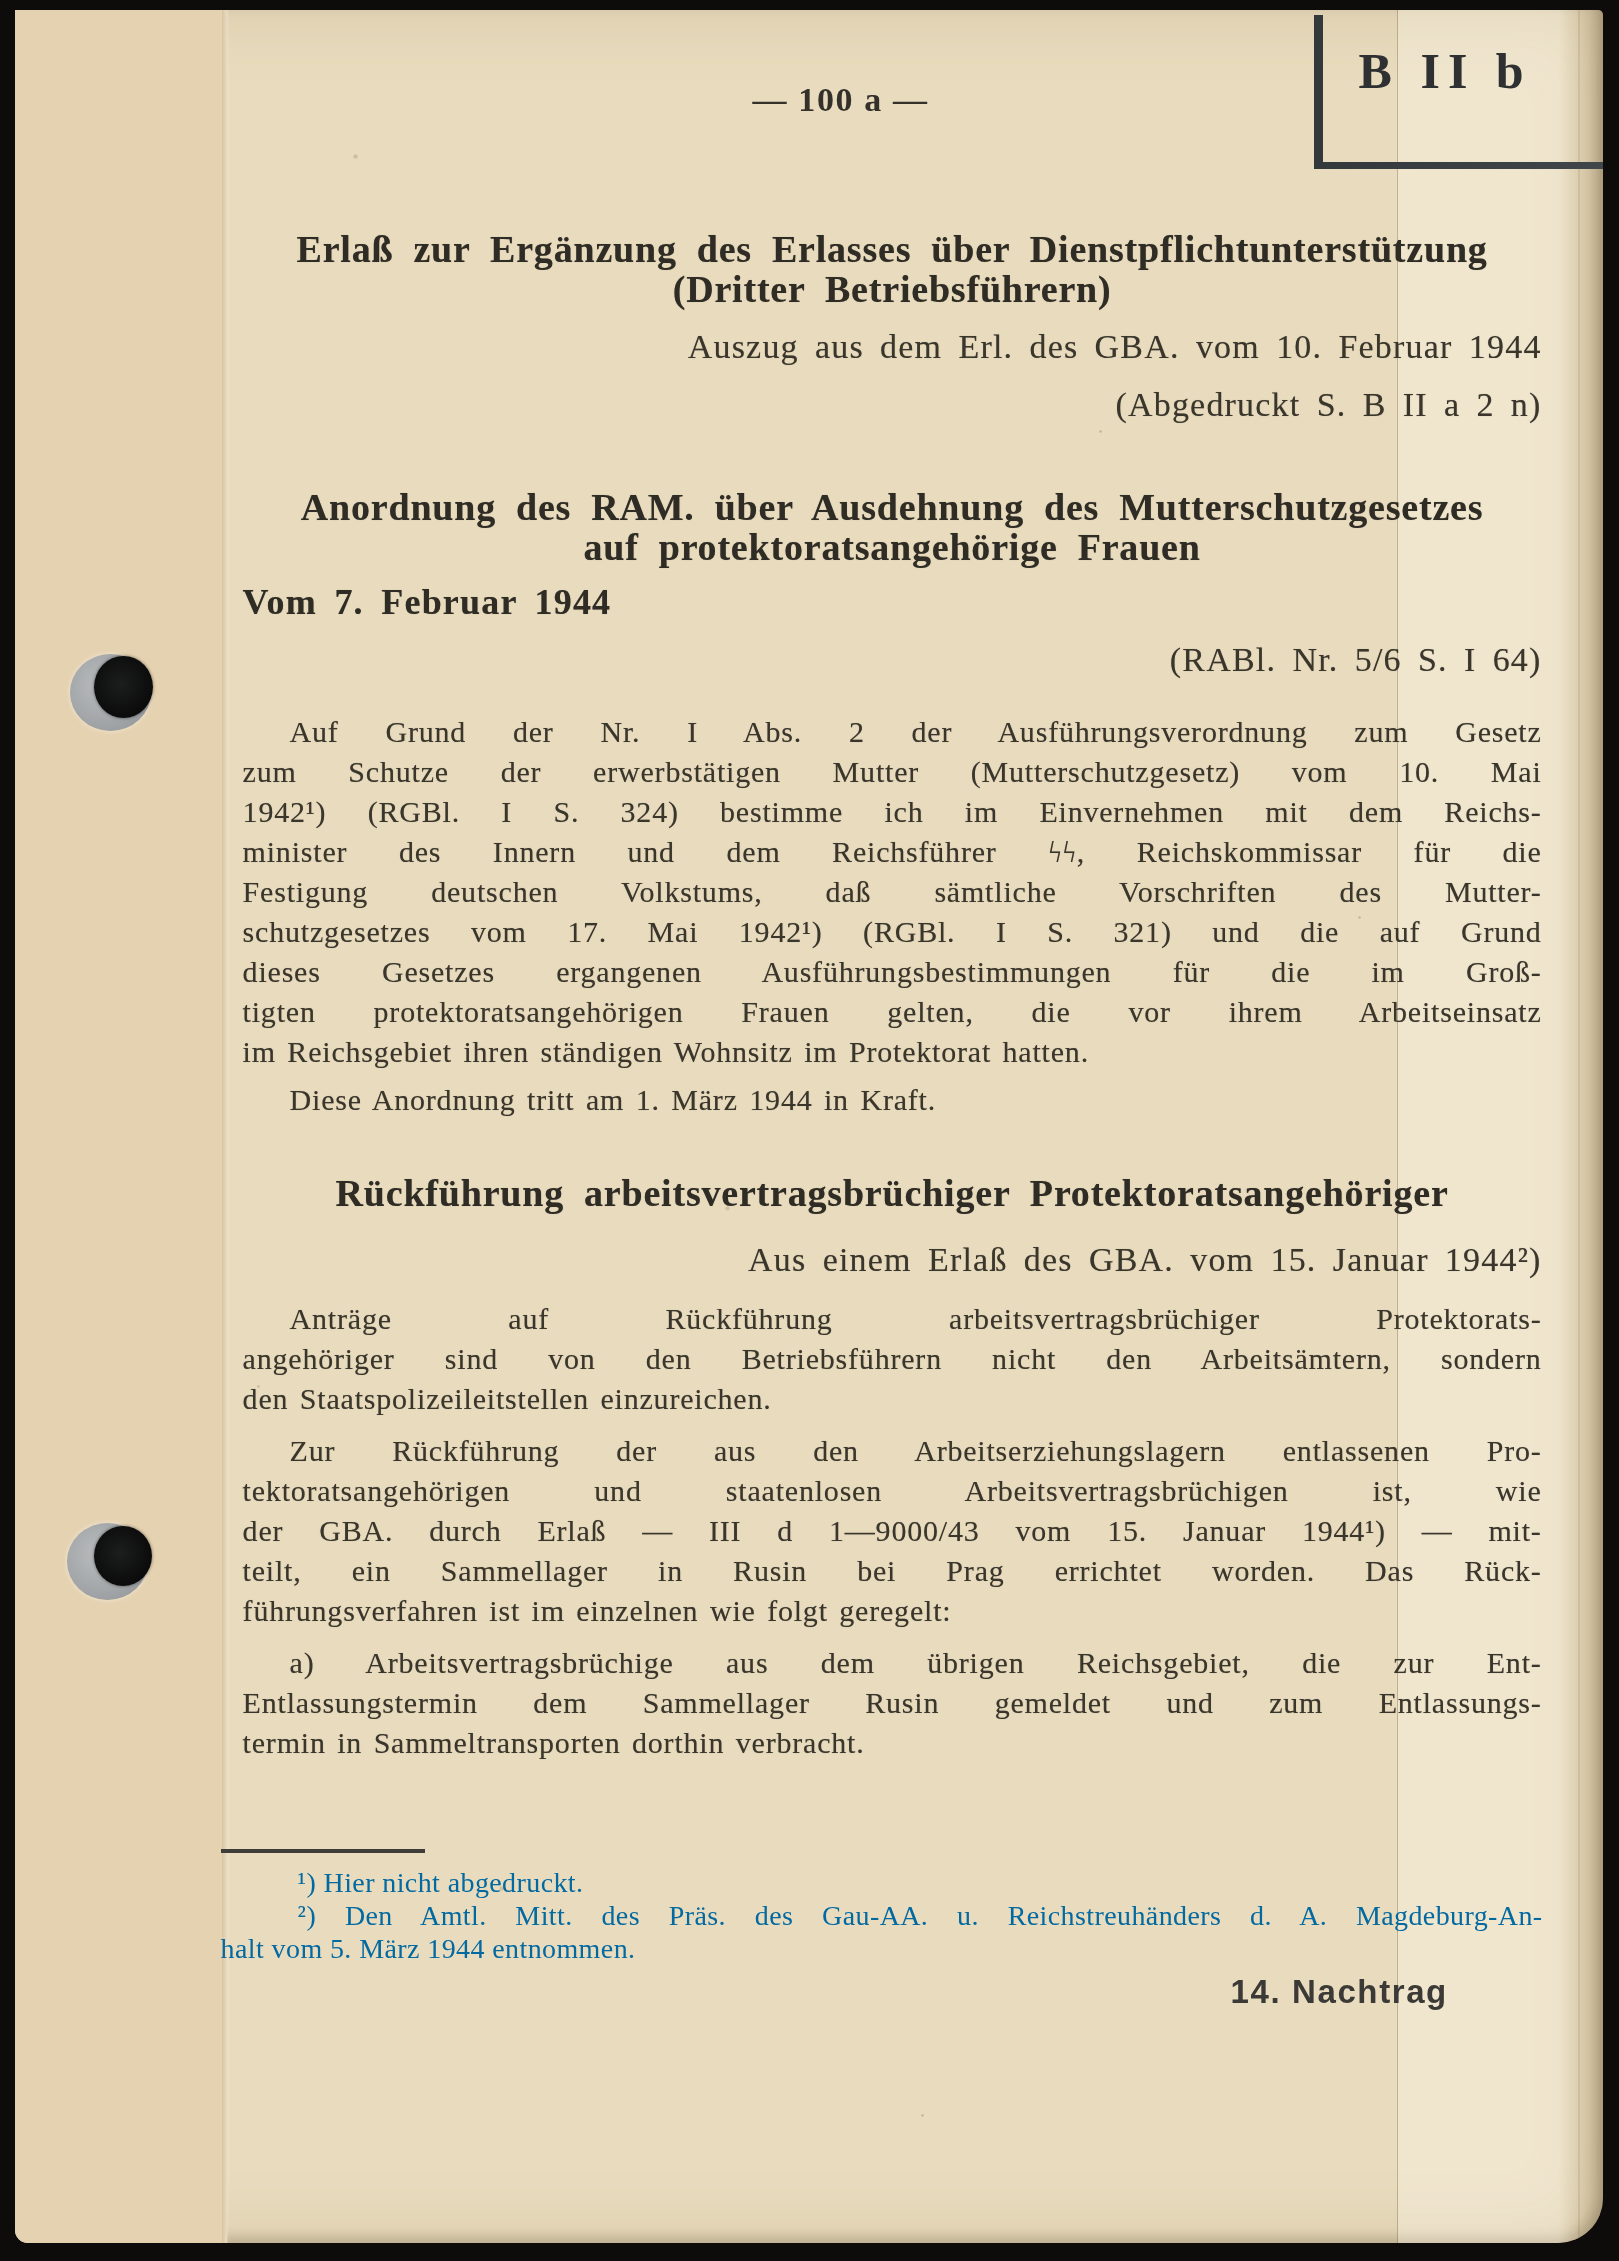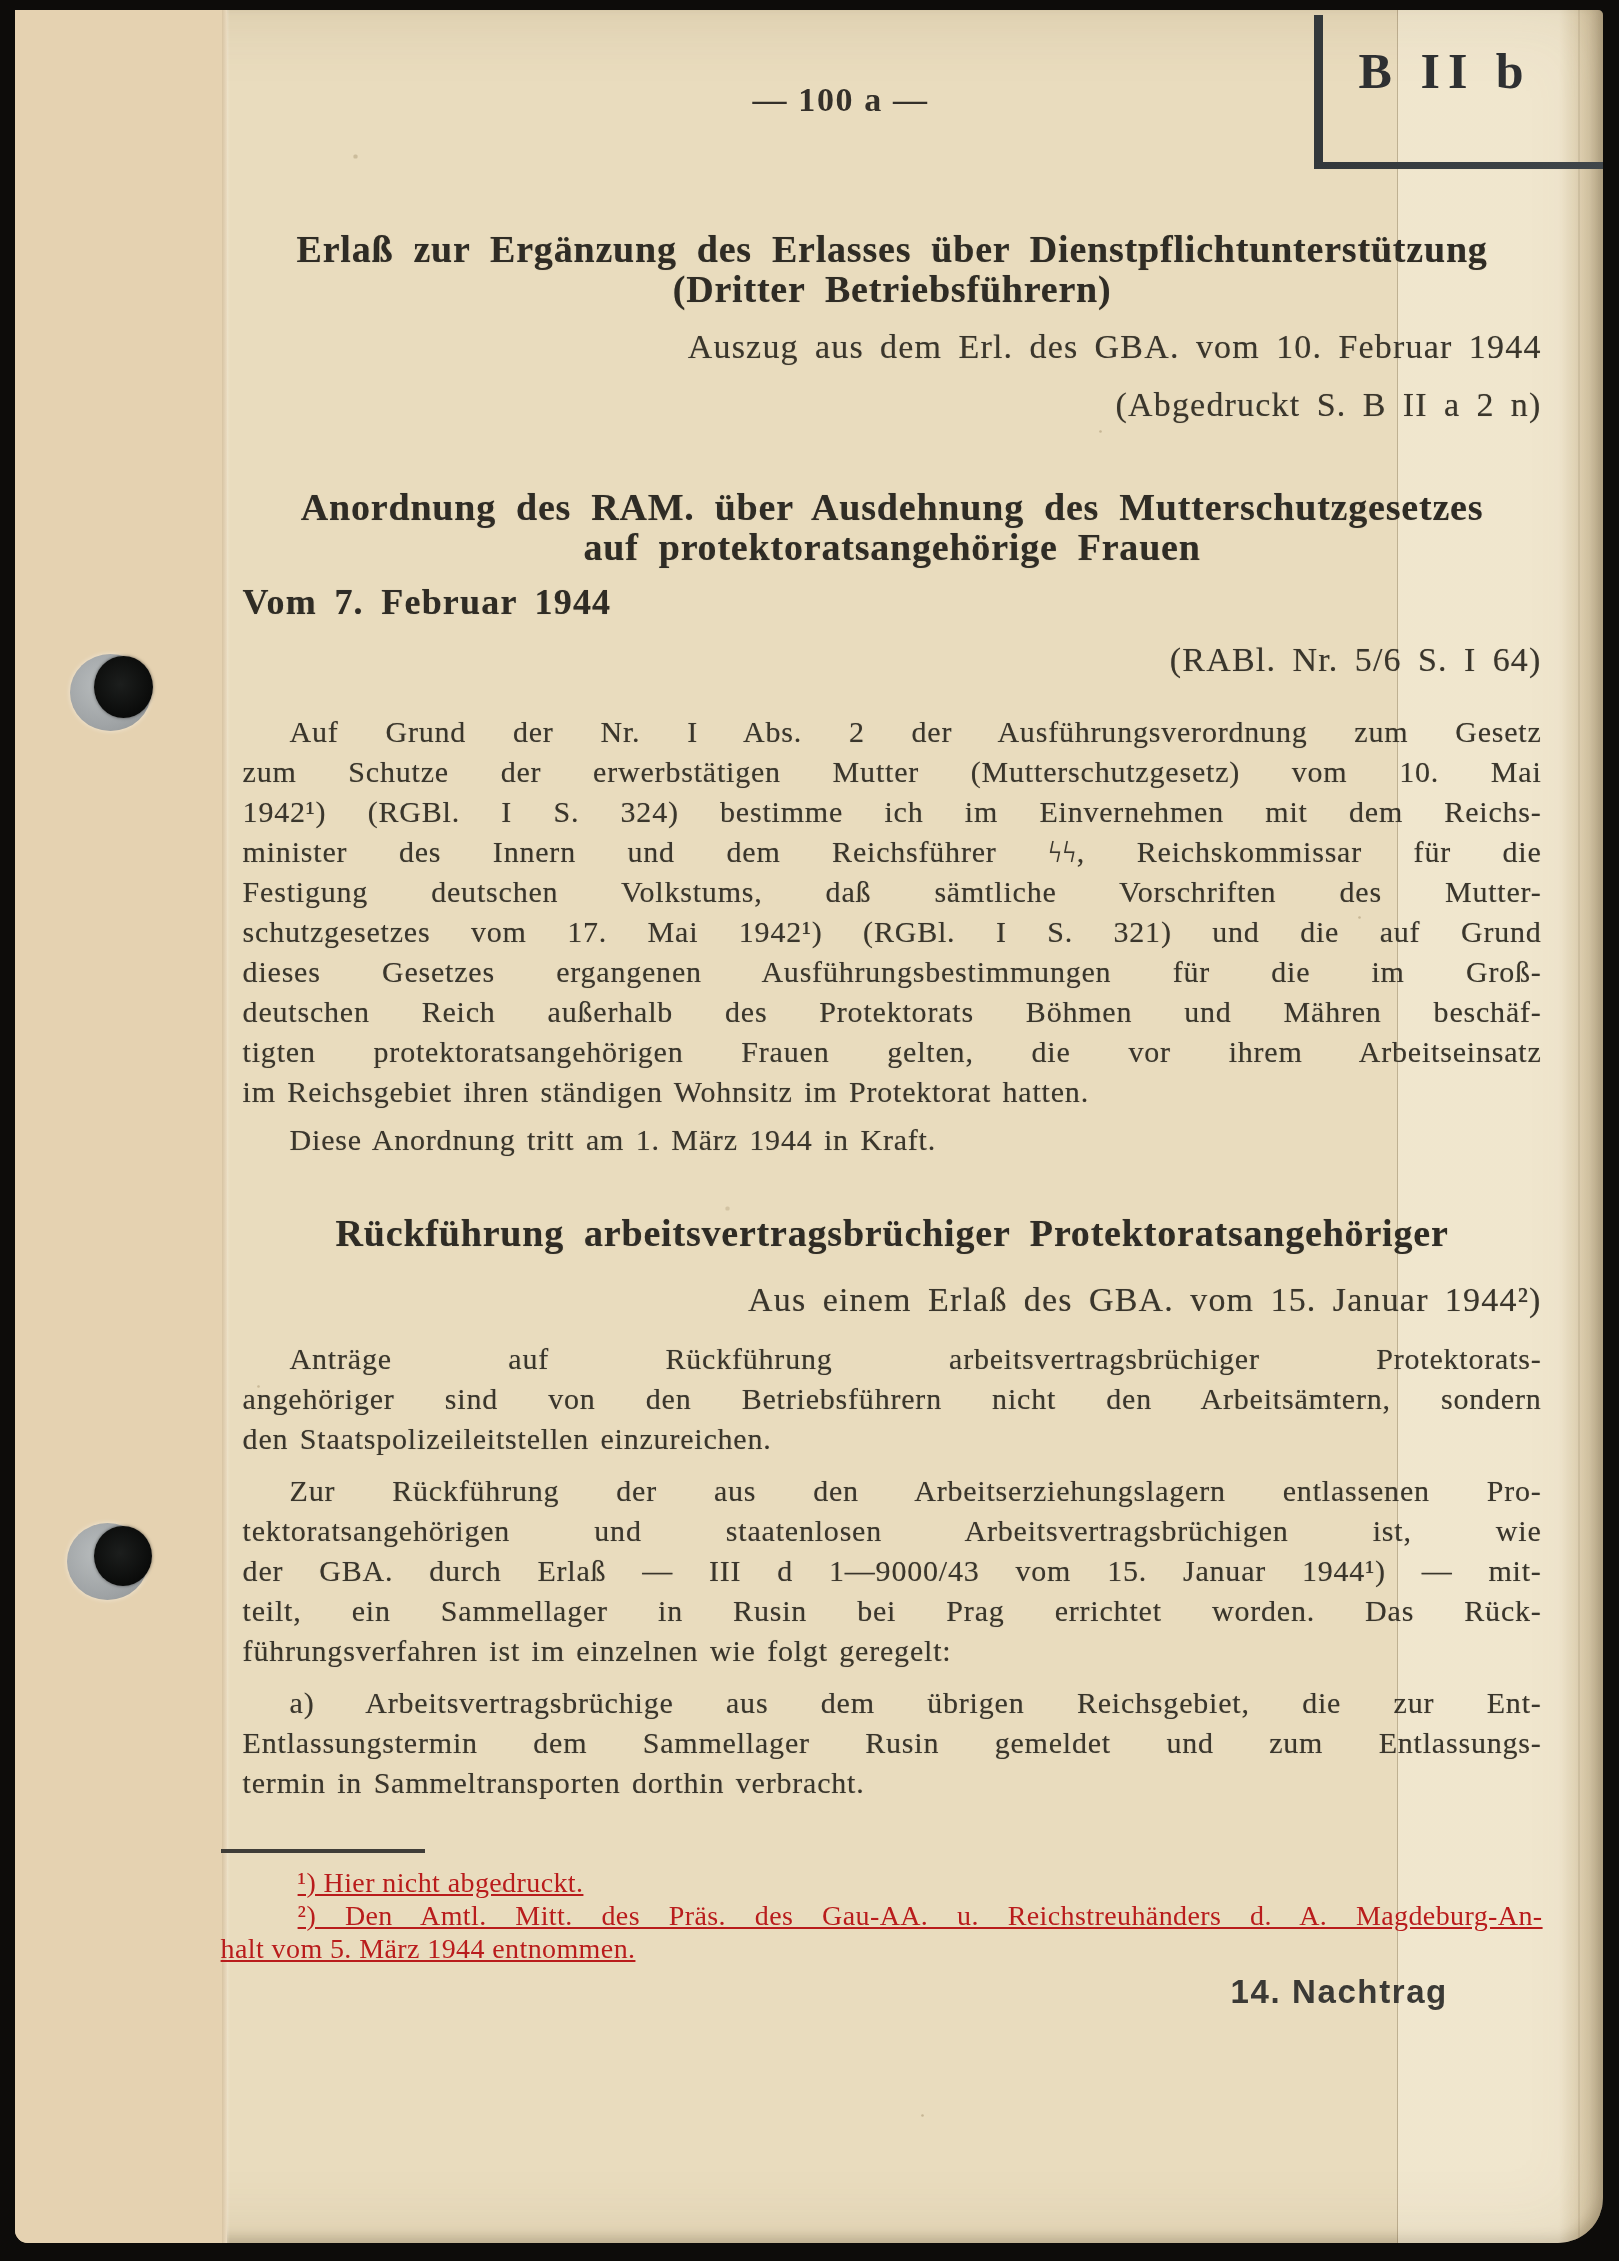--- a/index.html
+++ b/index.html
@@ -68,22 +68,22 @@
   .m-sub3 { margin-top:27px; }   .m-p3   { margin-top:19.4px; }
   .m-p4   { margin-top:12px; }   .m-p5   { margin-top:12px; }
 
   .para { font-size:30px; }
   .para .bl { line-height:40px; height:40px; text-align:justify; text-align-last:justify;
               letter-spacing:0.8px; word-spacing:3.2px; white-space:nowrap; }
   .para .bl:first-child { text-indent:47px; }
   .para .bl:last-child  { text-align-last:left; white-space:normal; }
 
   
-  .footnotes { position:absolute; left:206px; top:1839px; width:1322px; color:#b91c1c;
-               font-size:28px;text-decoration:underline; }
+  .footnotes { position:absolute; left:206px; top:1839px; width:1322px; color:#0369a1;
+               font-size:28px; }
   .fn-rule { width:204px; height:4px; background:#3f3d38; margin-bottom:13px; }
   .fn-line { line-height:33px; letter-spacing:0.4px; }
   .fn-indent { text-indent:77px; }
   .fn-just { text-align:justify; text-align-last:justify; }
 
   
   .nachtrag { position:absolute; left:1216px; top:1963px;
               font-family:"Liberation Sans", sans-serif; font-weight:bold;
               font-size:33px; letter-spacing:1.6px; color:#3b3a36; }
 
@@ -137,21 +137,20 @@
       <div class="h-sub m-rabl">(RABl. Nr. 5/6 S. I 64)</div>
 
       <div class="para m-p1">
           <div class="bl">Auf Grund der Nr. I Abs. 2 der Ausführungsverordnung zum Gesetz</div>
           <div class="bl">zum Schutze der erwerbstätigen Mutter (Mutterschutzgesetz) vom 10. Mai</div>
           <div class="bl">1942¹) (RGBl. I S. 324) bestimme ich im Einvernehmen mit dem Reichs-</div>
           <div class="bl">minister des Innern und dem Reichsführer ϟϟ, Reichskommissar für die</div>
           <div class="bl">Festigung deutschen Volkstums, daß sämtliche Vorschriften des Mutter-</div>
           <div class="bl">schutzgesetzes vom 17. Mai 1942¹) (RGBl. I S. 321) und die auf Grund</div>
           <div class="bl">dieses Gesetzes ergangenen Ausführungsbestimmungen für die im Groß-</div>
-          <div class="bl">deutschen Reich außerhalb des Protektorats Böhmen und Mähren beschäf-</div>
           <div class="bl">tigten protektoratsangehörigen Frauen gelten, die vor ihrem Arbeitseinsatz</div>
           <div class="bl">im Reichsgebiet ihren ständigen Wohnsitz im Protektorat hatten.</div>
         </div>
       <div class="para m-p2">
           <div class="bl">Diese Anordnung tritt am 1. März 1944 in Kraft.</div>
         </div>
 
       <div class="h-main m-h3">Rückführung arbeitsvertragsbrüchiger Protektoratsangehöriger</div>
       <div class="h-sub m-sub3">Aus einem Erlaß des GBA. vom 15. Januar 1944²)</div>
 

